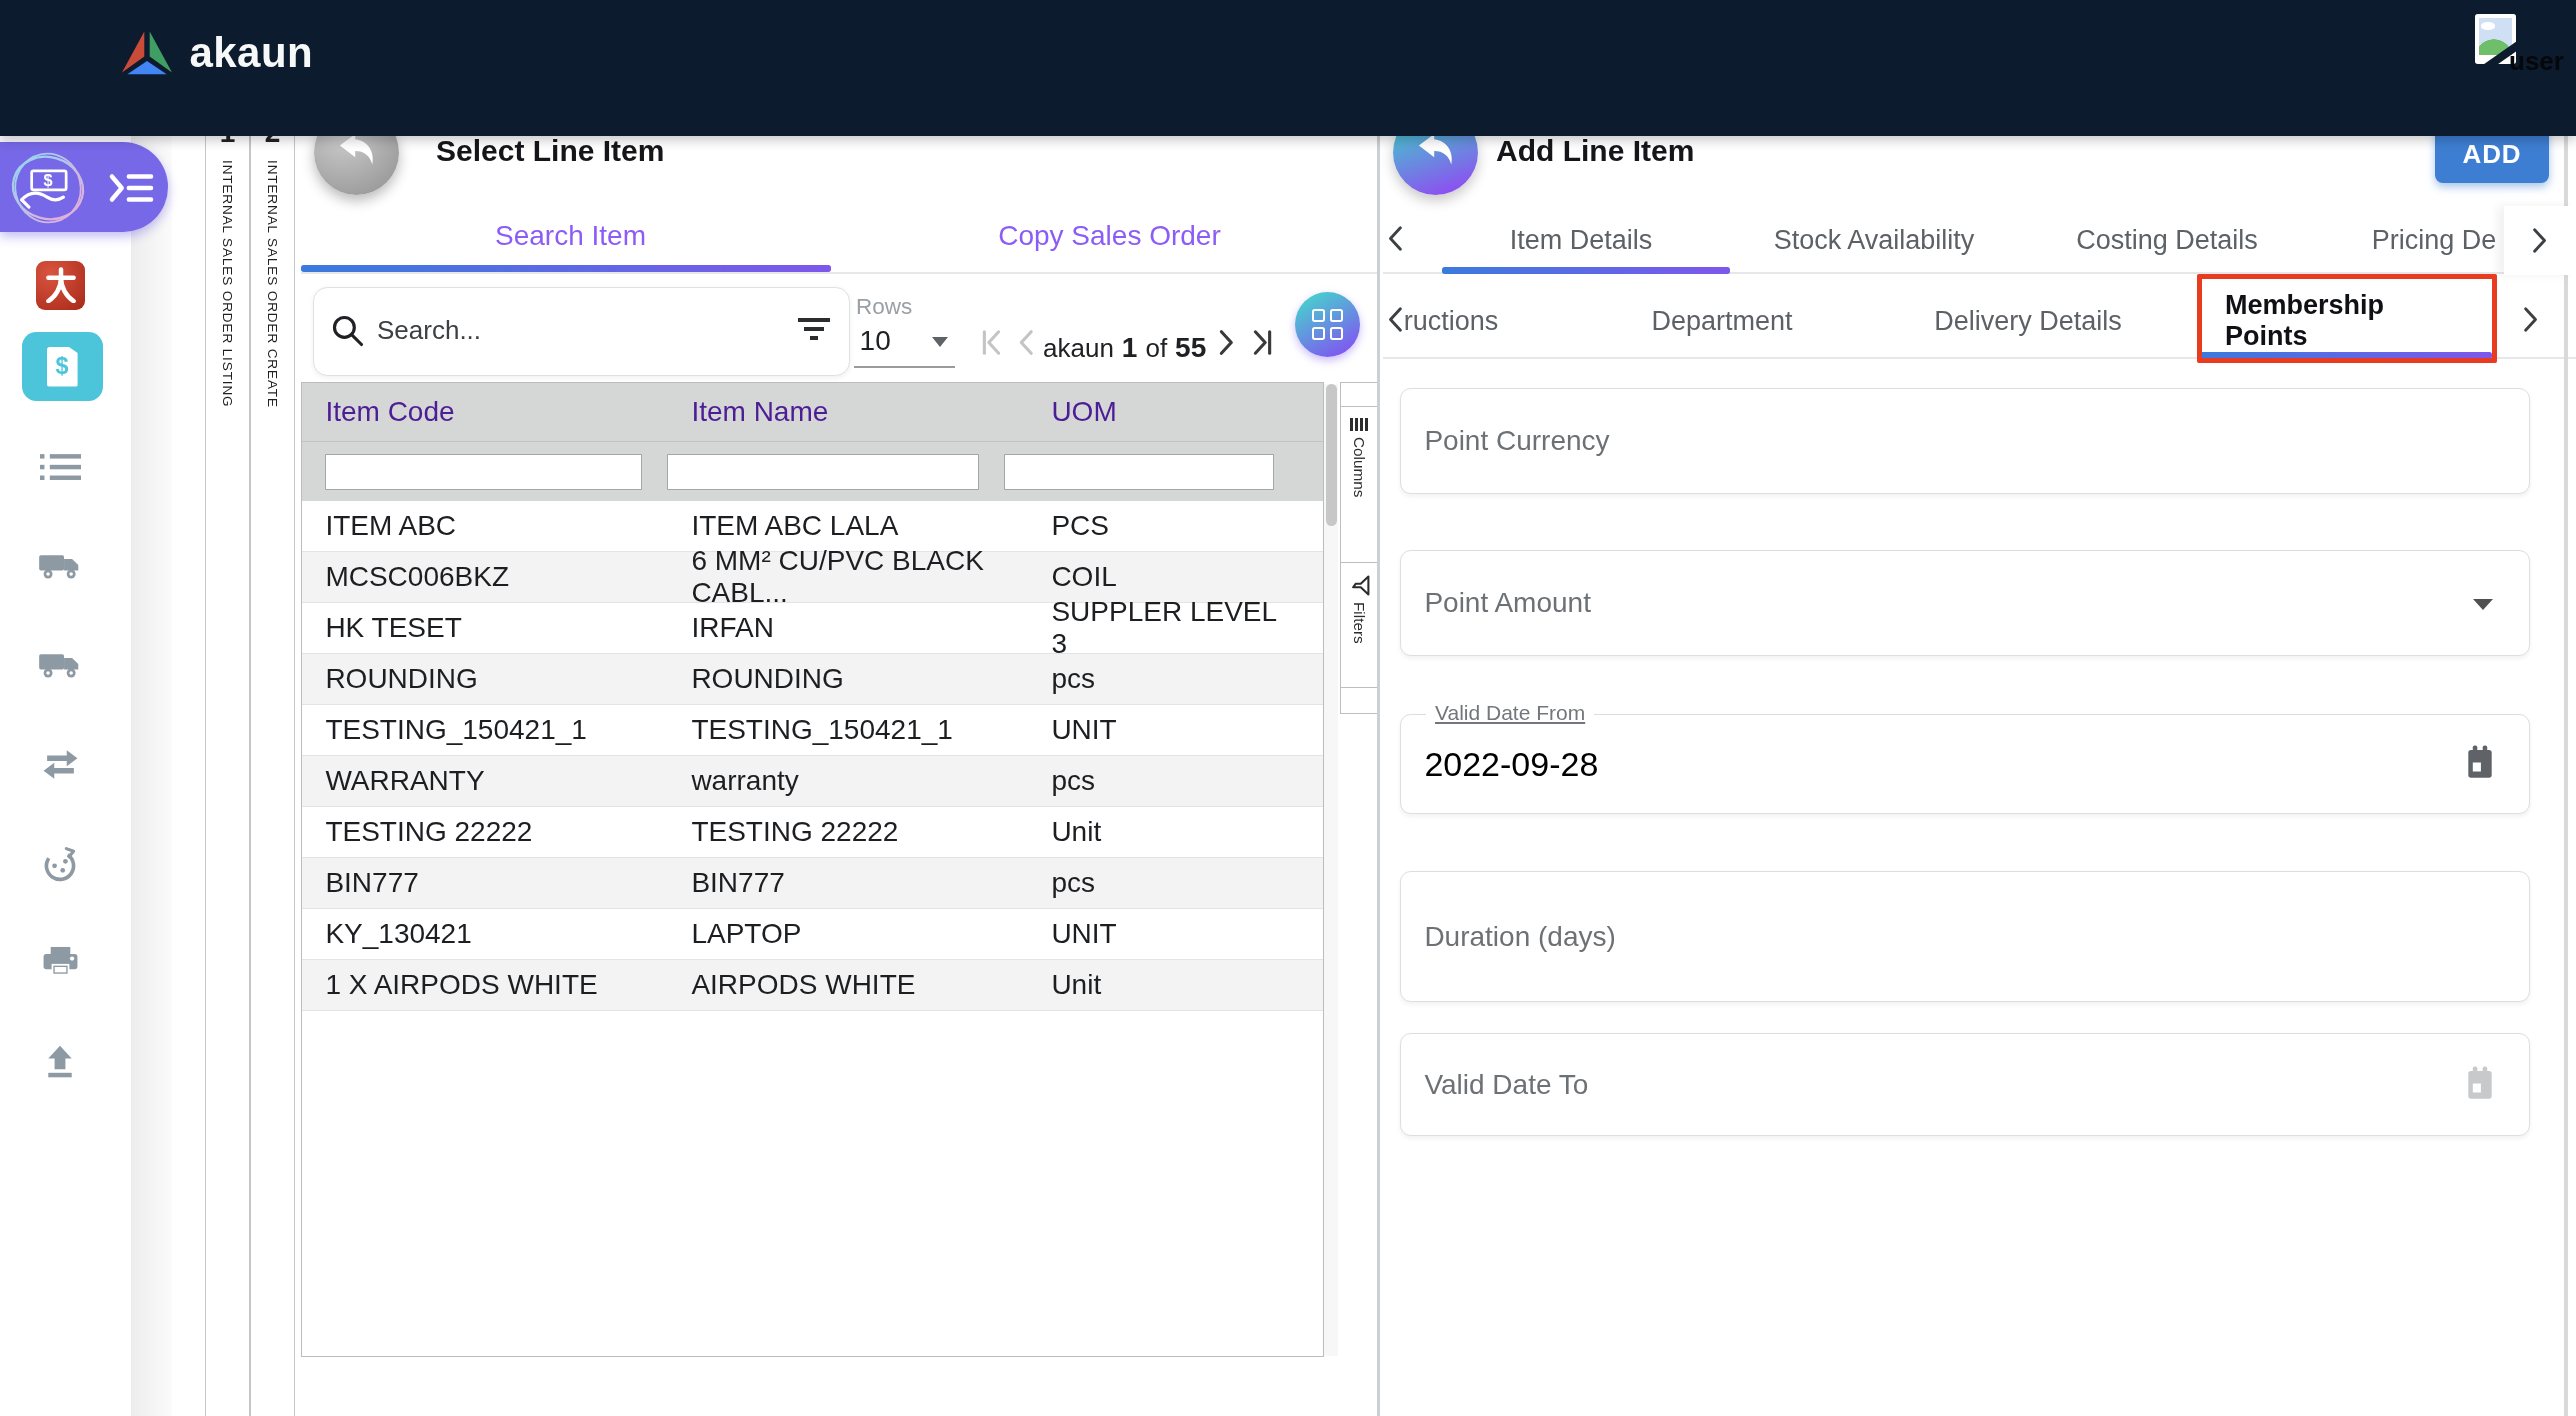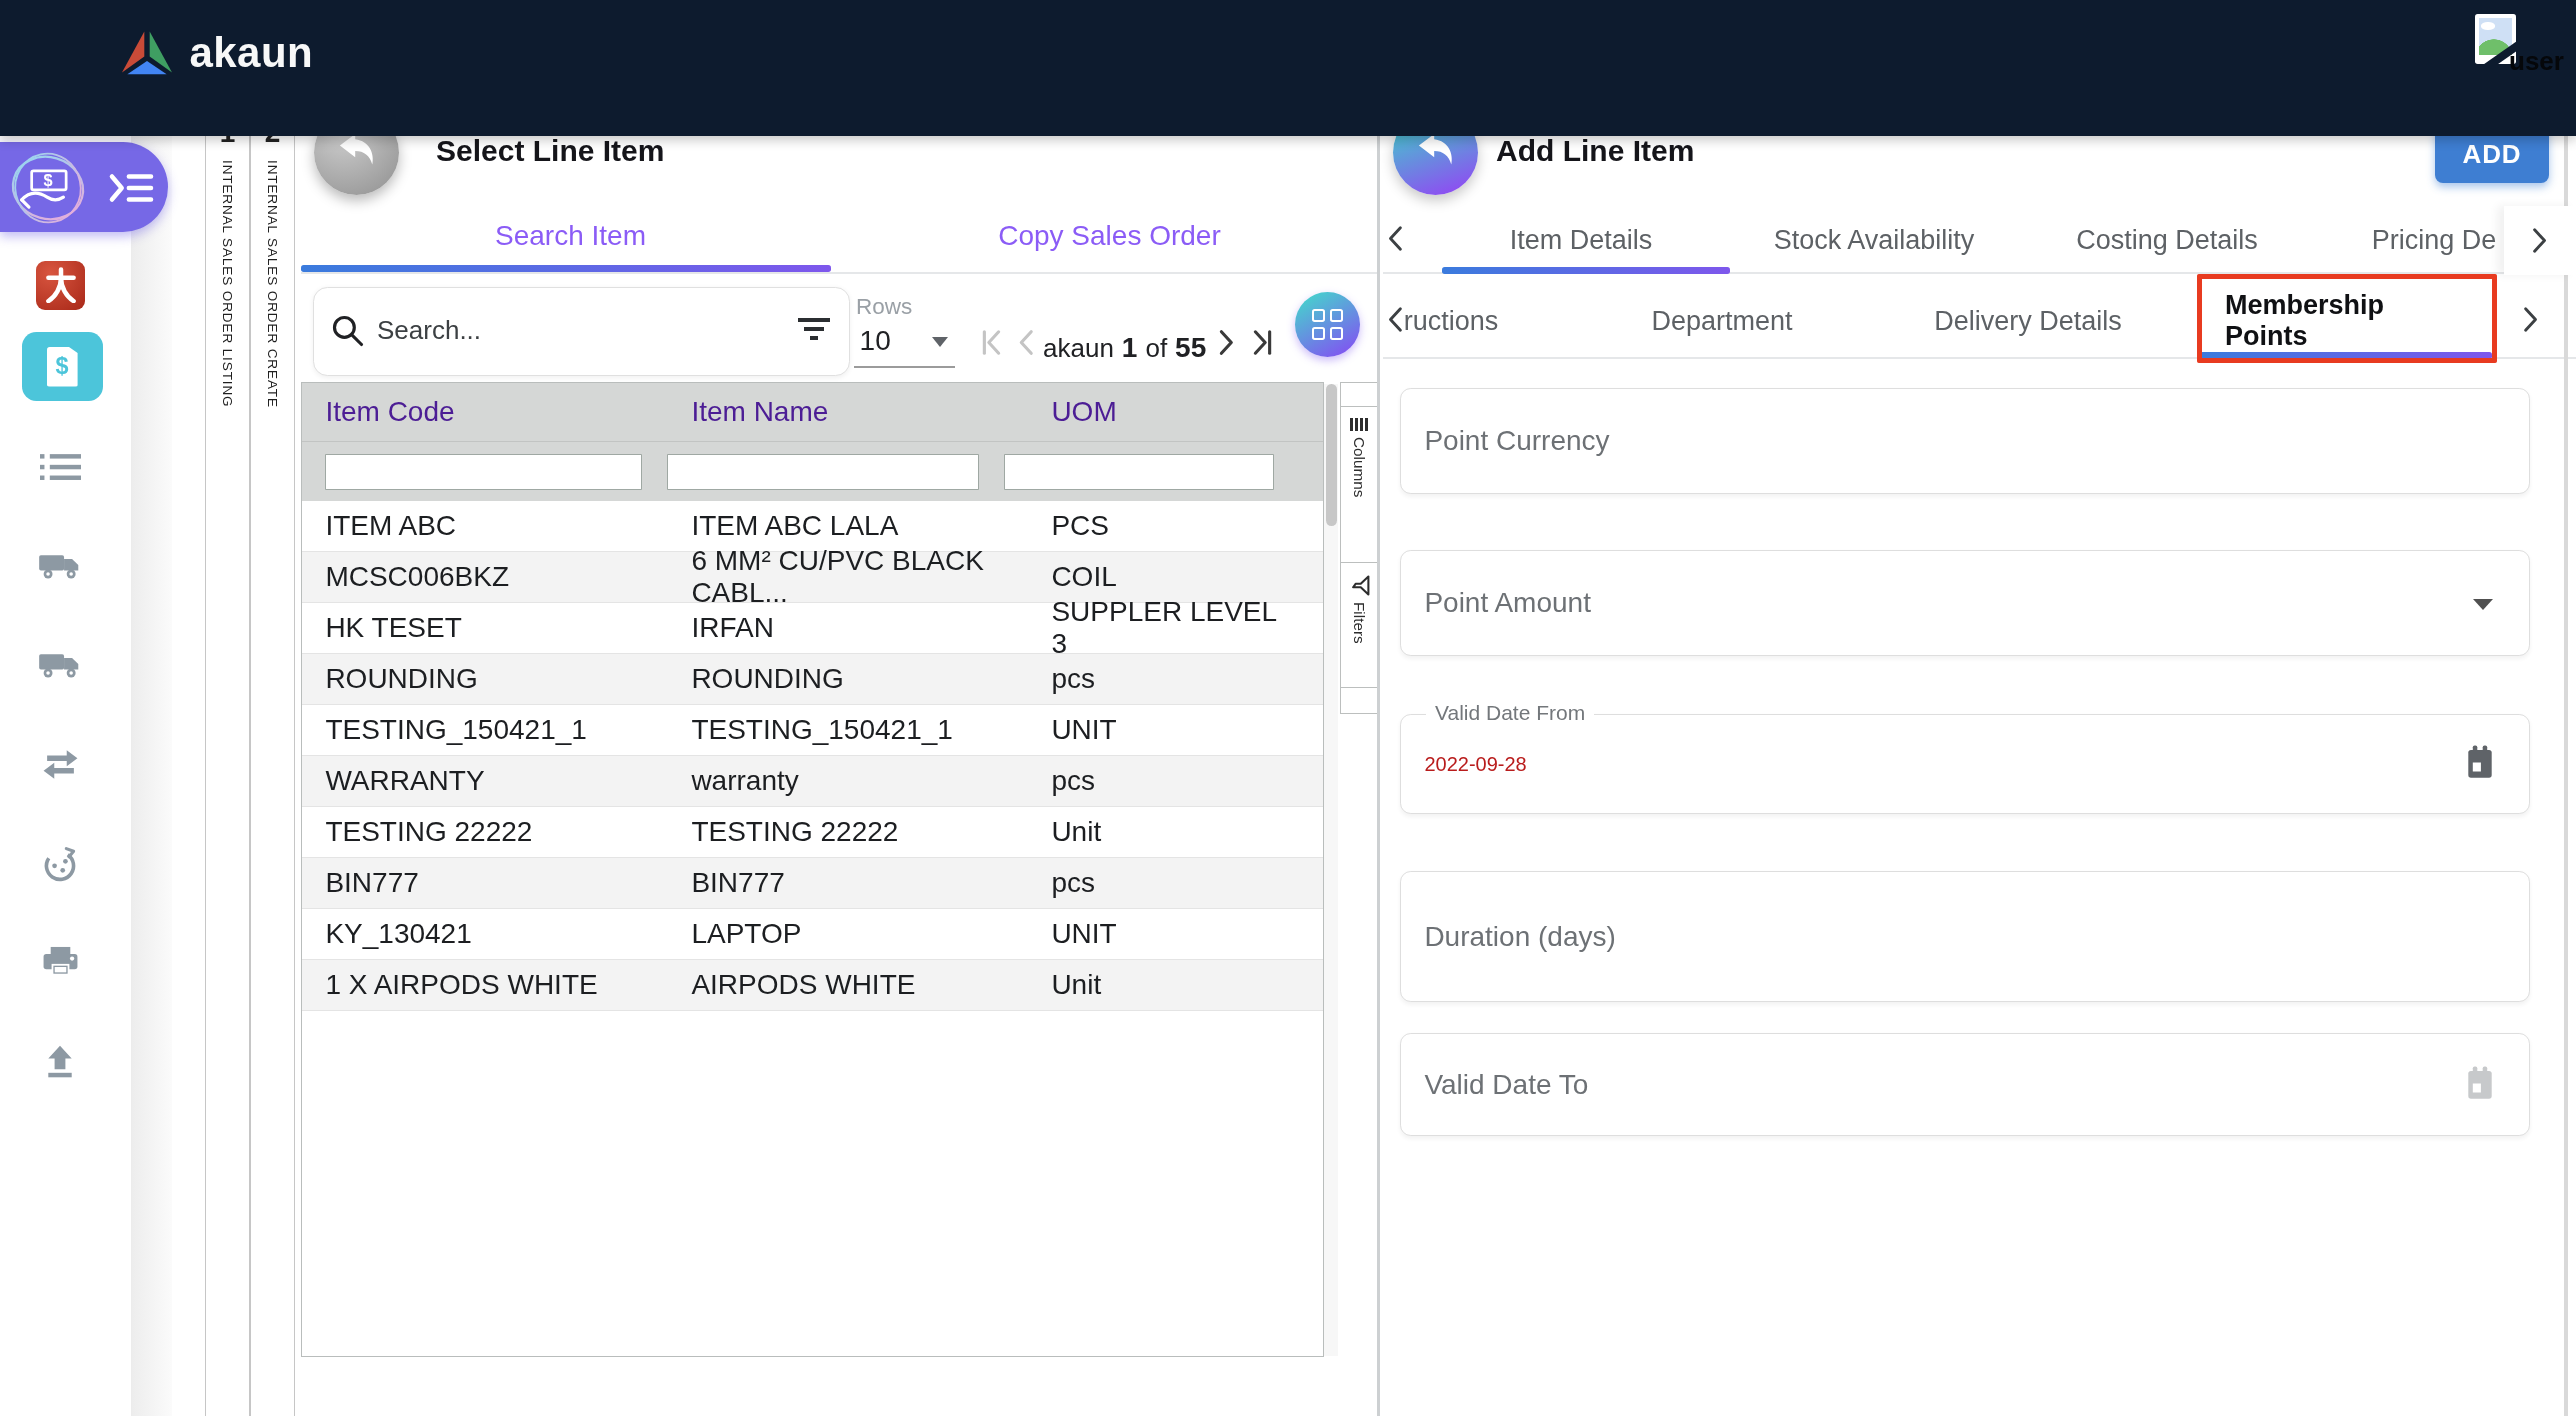--- a/index.html
+++ b/index.html
@@ -130,22 +130,22 @@
   .redbox{left:2197px;top:274px;width:290px;height:79px;border:5.4px solid #e83b20;border-radius:1.8px;z-index:6;}
 
   
   .fcard{left:1400px;width:1130px;background:#fff;border:1.8px solid #dedede;border-radius:10.8px;
       box-shadow:0 2.7px 4.5px rgba(0,0,0,.05);box-sizing:border-box;}
   .flabel{position:absolute;left:23.4px;top:50%;transform:translateY(-50%);font-size:28px;color:#6d7175;}
   .f1{top:388px;height:106px;} .f2{top:550px;height:106px;}
   .f3{top:714px;height:100px;} .f4{top:871px;height:131px;} .f5{top:1033px;height:103px;}
   .fcaret{position:absolute;right:36px;top:50%;margin-top:-4.5px;width:0;height:0;
       border-left:10px solid transparent;border-right:10px solid transparent;border-top:11.7px solid #505050;cursor:pointer;}
-  .chip{position:absolute;left:25px;top:-14.4px;background:#fff;padding:0 9px;font-size:21px;color:#73777b;}
-  .fvalue{position:absolute;left:23.4px;top:50%;transform:translateY(-50%);font-size:20px;font-weight:500;color:#b91c1c;}
+  .chip{position:absolute;left:25px;top:-14.4px;background:#fff;padding:0 9px;font-size:21px;color:#73777b;text-decoration:underline;}
+  .fvalue{position:absolute;left:23.4px;top:50%;transform:translateY(-50%);font-size:34px;font-weight:500;color:#000000;}
   .calico{position:absolute;right:31px;top:50%;transform:translateY(-50%);cursor:pointer;}
   .cal-dark{color:#5f6368;} .cal-light{color:#c7c9cb;}
   .rscroll{left:2564px;top:106px;width:3.6px;height:1311px;background:#d9d9d9;}
 </style>
 </head>
 <body>
 
 <div class="stage">
 
   <div class="ab topbar">

